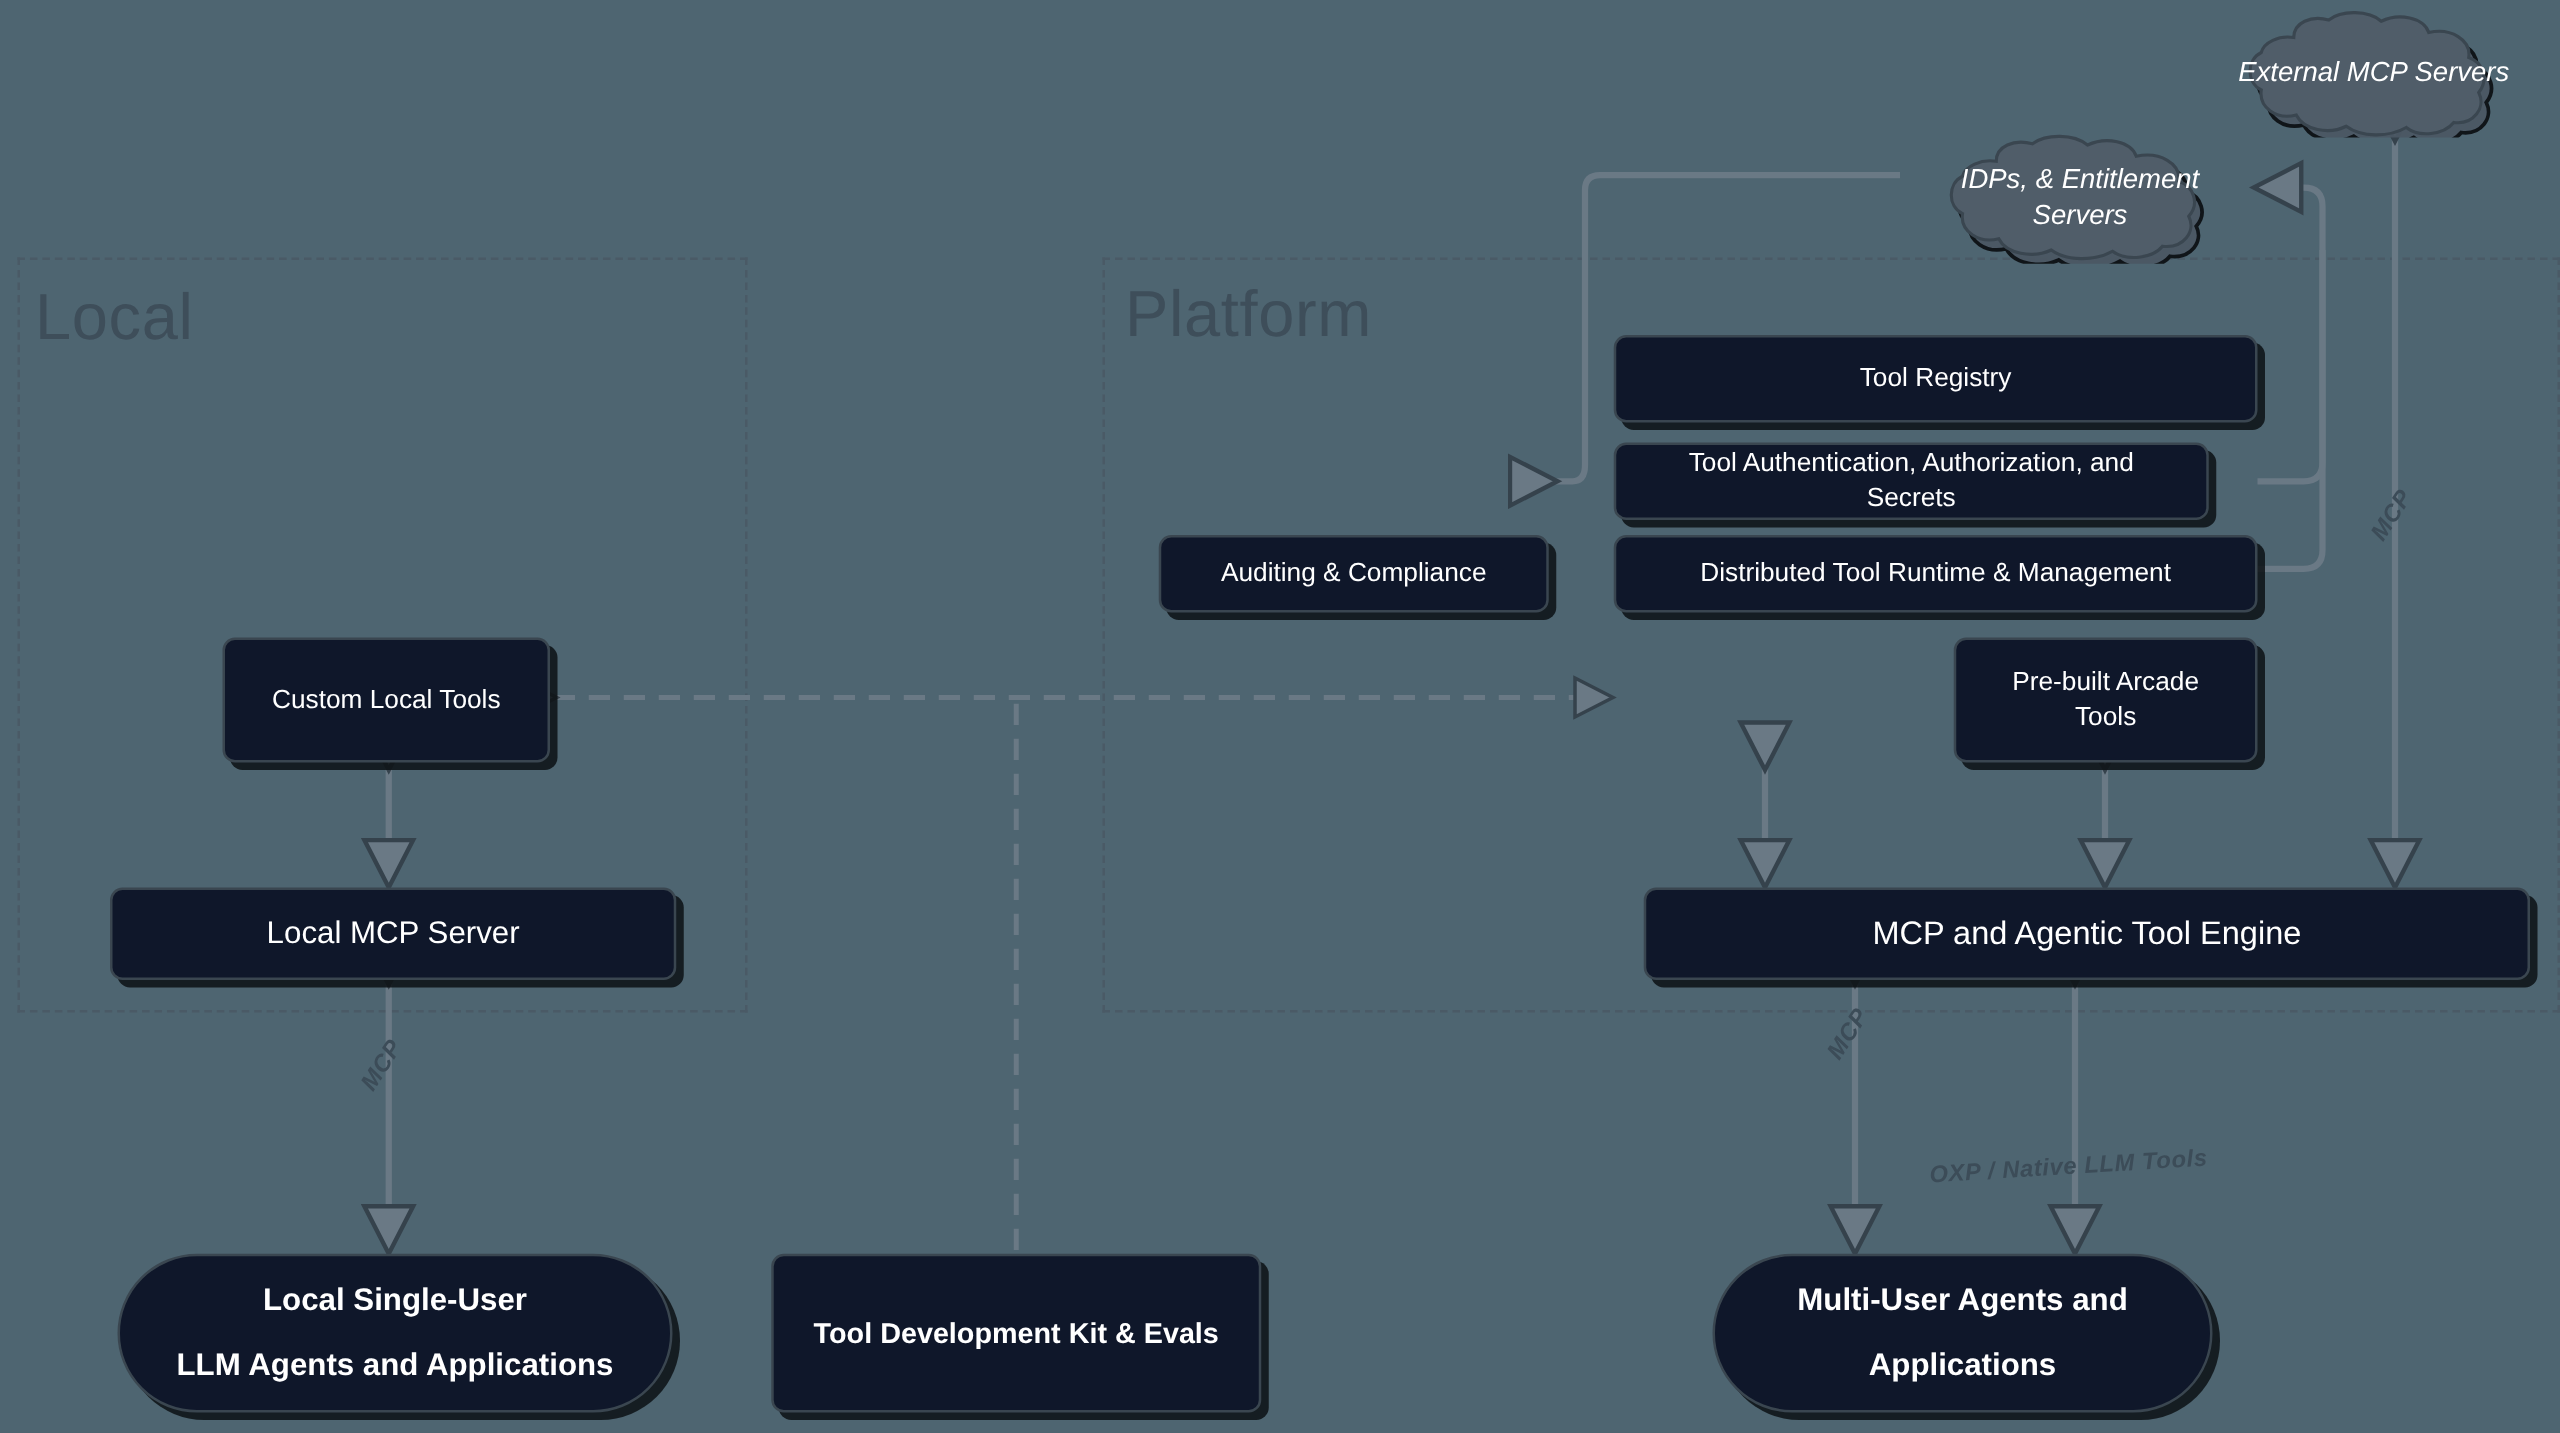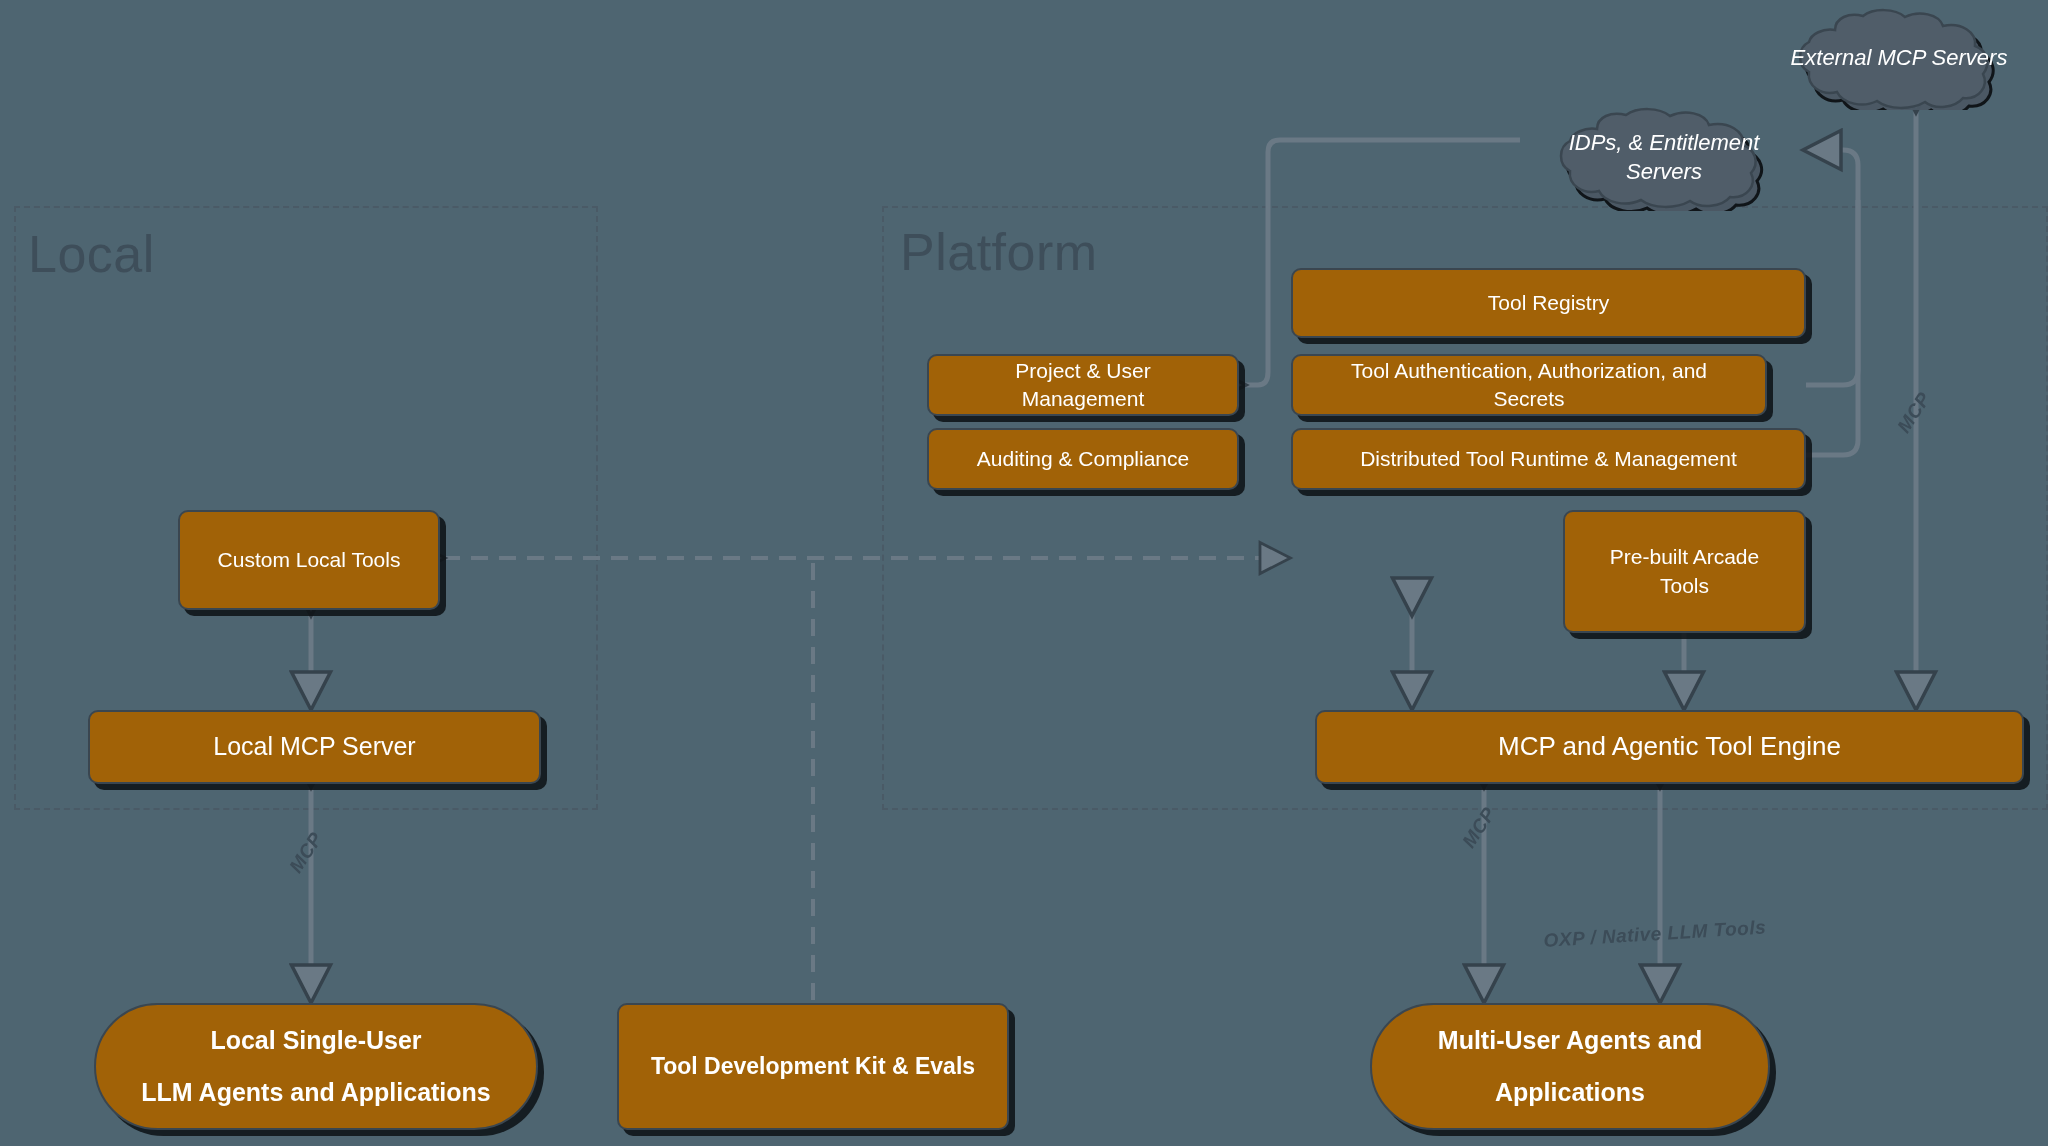--- a/index.html
+++ b/index.html
@@ -26,21 +26,21 @@
     font-weight:400;
     color:#3E4E5A;
     letter-spacing:0.5px;
     white-space:nowrap;
   }
 
   
   .node{
     position:absolute;
     box-sizing:border-box;
-    background:#a16207;
+    background:#0f172a;
     border:2px solid #3A4650;
     border-radius:10px;
     box-shadow:6px 6px 0 0 rgba(12,16,20,0.85);
     display:flex;
     align-items:center;
     justify-content:center;
     text-align:center;
     color:#FFFFFF;
     font-size:21px;
     font-weight:400;
@@ -169,32 +169,31 @@
 
   <div class="node" style="left:88px;top:710px;width:453px;height:74px;font-size:25px;">Local MCP Server</div>
 
   <div class="node pill" style="left:94px;top:1003px;width:444px;height:127px;flex-direction:column;">
     <span>Local Single-User</span>
     <span>LLM Agents and Applications</span>
   </div>
 
   <div class="node rect-strong" style="left:617px;top:1003px;width:392px;height:127px;">Tool Development Kit &amp; Evals</div>
 
-  <div class="node" style="left:927px;top:354px;width:312px;height:62px;">Project &amp; User Management</div>
 
   <div class="node" style="left:927px;top:428px;width:312px;height:62px;">Auditing &amp; Compliance</div>
 
   <div class="node" style="left:1291px;top:268px;width:515px;height:70px;">Tool Registry</div>
 
   <div class="node" style="left:1291px;top:354px;width:476px;height:62px;">Tool Authentication, Authorization, and Secrets</div>
 
   <div class="node" style="left:1291px;top:428px;width:515px;height:62px;">Distributed Tool Runtime &amp; Management</div>
 
 
-  <div class="node" style="left:1563px;top:510px;width:243px;height:123px;">Pre-built Arcade Tools</div>
+  <div class="node" style="left:1563px;top:510px;width:243px;height:100px;">Pre-built Arcade Tools</div>
 
   <div class="node" style="left:1315px;top:710px;width:709px;height:74px;font-size:26px;">MCP and Agentic Tool Engine</div>
 
   <div class="node pill" style="left:1370px;top:1003px;width:400px;height:127px;flex-direction:column;">
     <span>Multi-User Agents and</span>
     <span>Applications</span>
   </div>
 
   <div class="edge-label" style="left:285px;top:865px;transform:rotate(-57deg);transform-origin:left top;">MCP</div>
 

